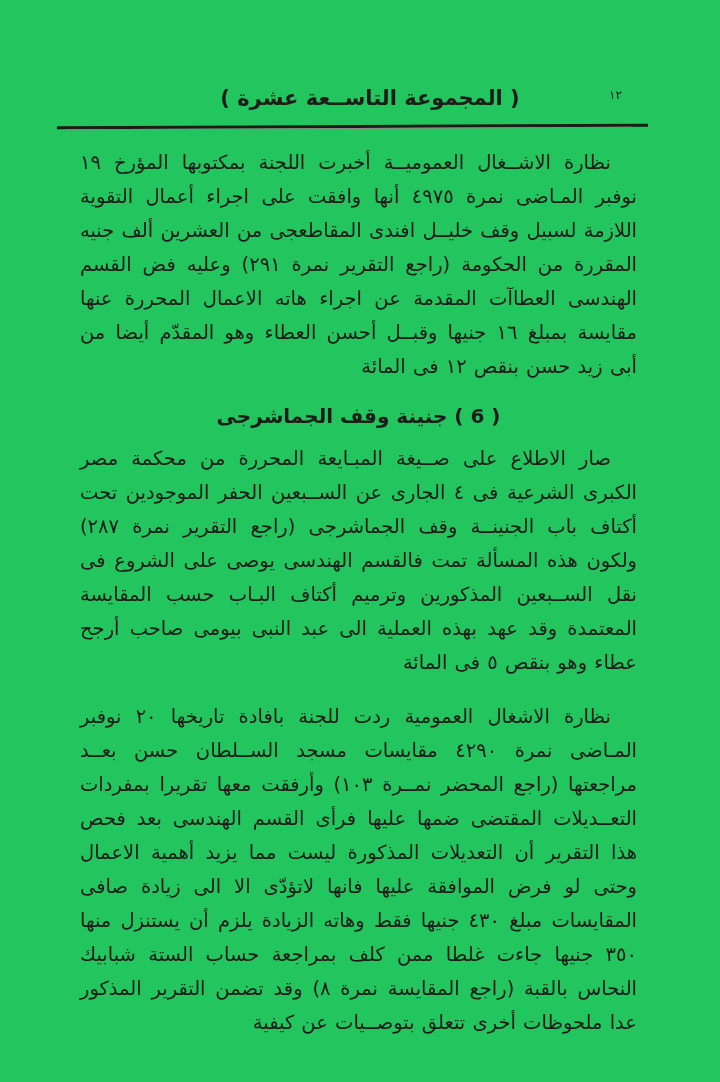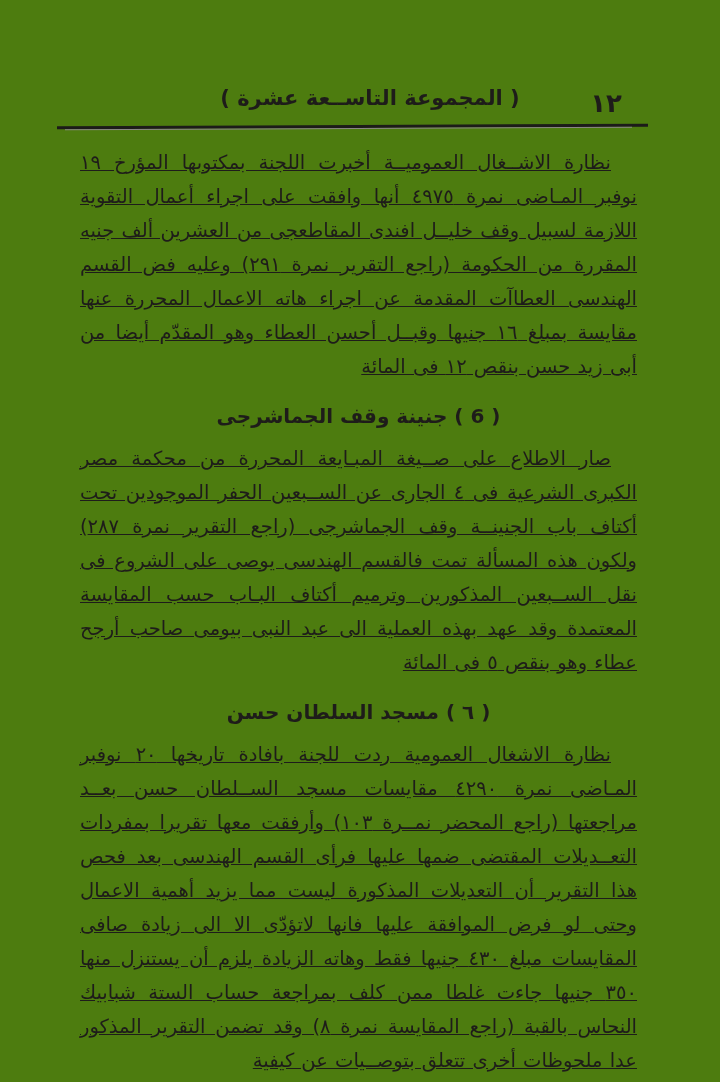--- a/index.html
+++ b/index.html
@@ -5,21 +5,21 @@
   html, body {
     margin: 0;
     padding: 0;
     background: #e8e8e6;
   }
   .page {
     position: relative;
     width: 720px;
     height: 1082px;
     margin: 0 auto;
-    background: #4d7c0f;
+    background: #22c55e;
     color: #1e1c1a;
     font-family: "DejaVu Sans", sans-serif;
     overflow: hidden;
     direction: rtl;
   }
   
   .header {
     position: absolute;
     top: 86px;
     left: 0;
@@ -37,22 +37,22 @@
     font-weight: 700;
     letter-spacing: 0.5px;
     white-space: nowrap;
   }
   .page-number {
     position: absolute;
     top: 2px;
     left: 95px;           
     left: auto;
     right: 98px;
-    font-size: 26px;
-    font-weight: 700;
+    font-size: 12px;
+    font-weight: 400;
     text-align: right;
   }
   .rule {
     position: absolute;
     top: 125px;
     left: 57px;
     width: 591px;
     height: 5px;
     transform: rotate(-0.25deg);
   }
@@ -86,21 +86,20 @@
     margin: 0 0 14px 0;
     white-space: nowrap;
   }
   .section-body {
     font-size: 19.5px;
     line-height: 34px;
     text-align: justify;
     text-indent: 26px;      
     margin: 0 0 20px 0;
     word-spacing: 1px;
-    text-decoration: underline;
   }
   .section { margin-bottom: 4px; }
 </style>
 </head>
 <body>
 
 <div class="page">
 
   <div class="header">
     <div class="header-title">( المجموعة التاســعة عشرة )</div>
@@ -117,19 +116,18 @@
     <div class="section">
       <p class="section-body">نظارة الاشــغال العموميــة أخبرت اللجنة بمكتوبها المؤرخ ١٩ نوفبر المـاضى نمرة ٤٩٧٥ أنها وافقت على اجراء أعمال التقوية اللازمة لسبيل وقف خليــل افندى المقاطعجى من العشرين ألف جنيه المقررة من الحكومة (راجع التقرير نمرة ٢٩١) وعليه فض القسم الهندسى العطاآت المقدمة عن اجراء هاته الاعمال المحررة عنها مقايسة بمبلغ ١٦ جنيها وقبــل أحسن العطاء وهو المقدّم أيضا من أبى زيد حسن بنقص ١٢ فى المائة</p>
     </div>
 
     <div class="section">
       <div class="section-heading">( 6 ) جنينة وقف الجماشرجى</div>
       <p class="section-body">صار الاطلاع على صــيغة المبـايعة المحررة من محكمة مصر الكبرى الشرعية فى ٤ الجارى عن الســبعين الحفر الموجودين تحت أكتاف باب الجنينــة وقف الجماشرجى (راجع التقرير نمرة ٢٨٧) ولكون هذه المسألة تمت فالقسم الهندسى يوصى على الشروع فى نقل الســبعين المذكورين وترميم أكتاف البـاب حسب المقايسة المعتمدة وقد عهد بهذه العملية الى عبد النبى بيومى صاحب أرجح عطاء وهو بنقص ٥ فى المائة</p>
     </div>
 
     <div class="section">
-      <div class="section-heading">( ٦ ) مسجد السلطان حسن</div>
       <p class="section-body">نظارة الاشغال العمومية ردت للجنة بافادة تاريخها ٢٠ نوفبر المـاضى نمرة ٤٢٩٠ مقايسات مسجد الســلطان حسن بعــد مراجعتها (راجع المحضر نمــرة ١٠٣) وأرفقت معها تقريرا بمفردات التعــديلات المقتضى ضمها عليها فرأى القسم الهندسى بعد فحص هذا التقرير أن التعديلات المذكورة ليست مما يزيد أهمية الاعمال وحتى لو فرض الموافقة عليها فانها لاتؤدّى الا الى زيادة صافى المقايسات مبلغ ٤٣٠ جنيها فقط وهاته الزيادة يلزم أن يستنزل منها ٣٥٠ جنيها جاءت غلطا ممن كلف بمراجعة حساب الستة شبابيك النحاس بالقبة (راجع المقايسة نمرة ٨) وقد تضمن التقرير المذكور عدا ملحوظات أخرى تتعلق بتوصــيات عن كيفية</p>
     </div>
 
   </div>
 
 </div>
 
 </body></html>

